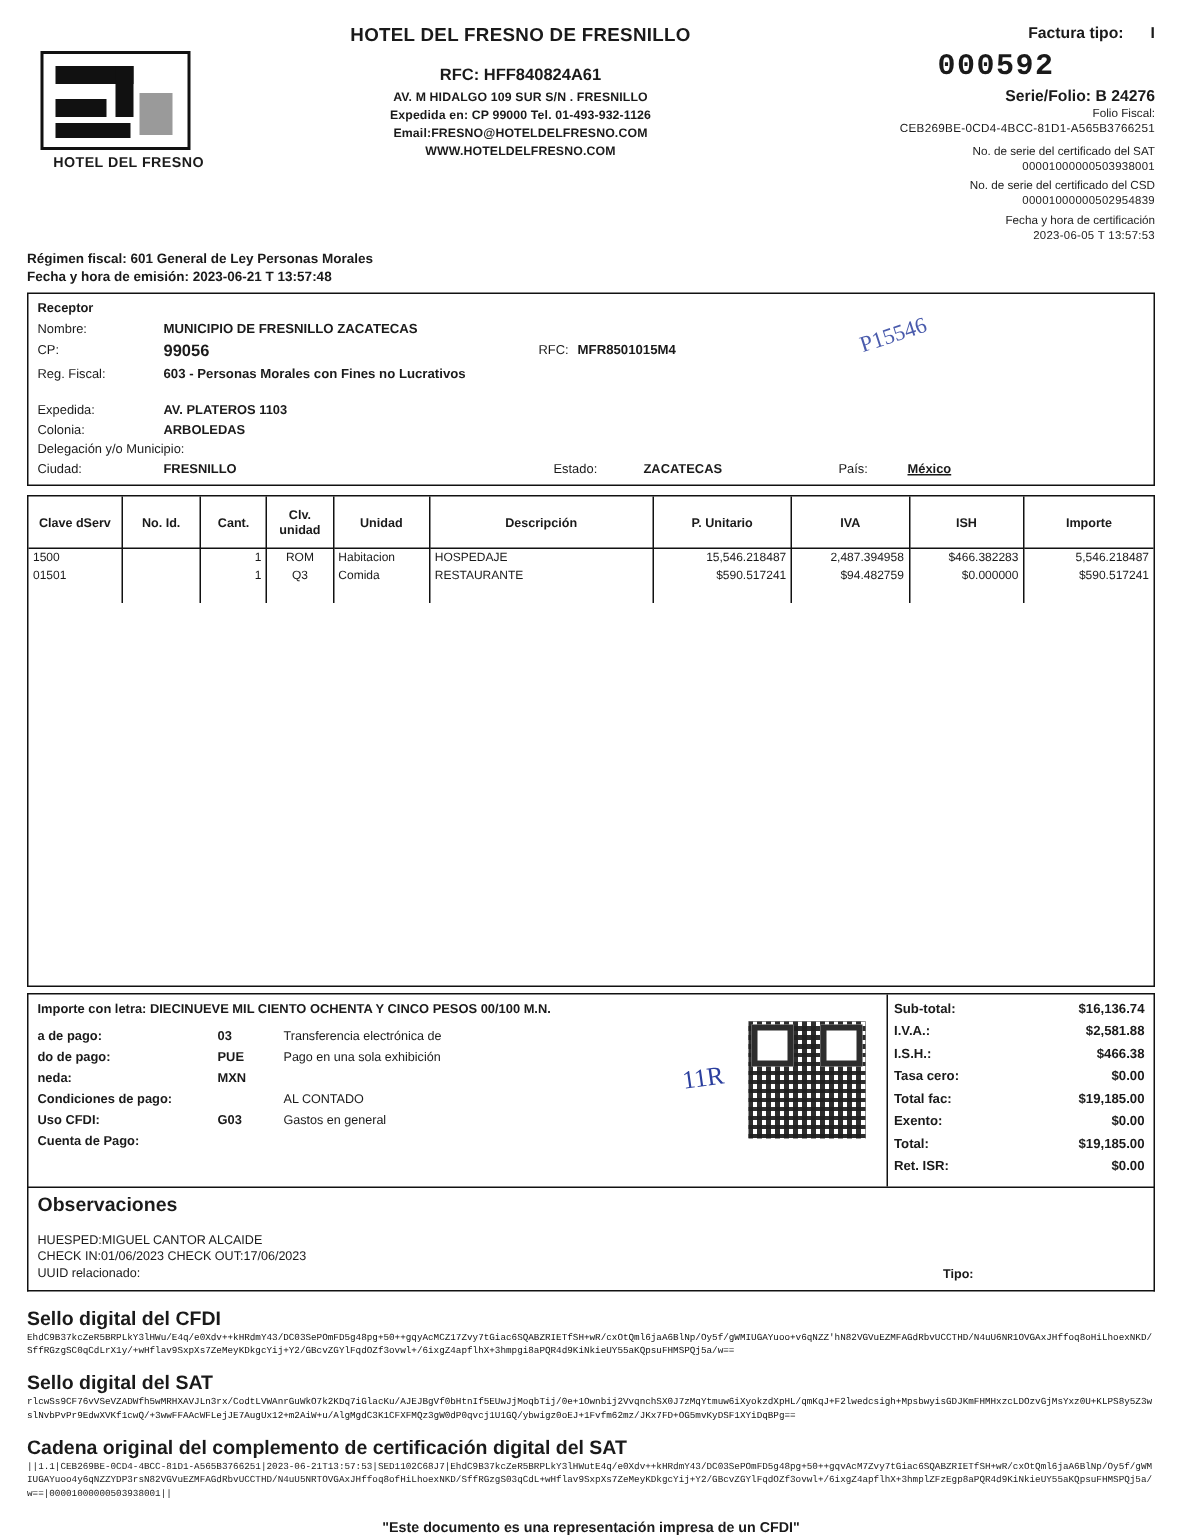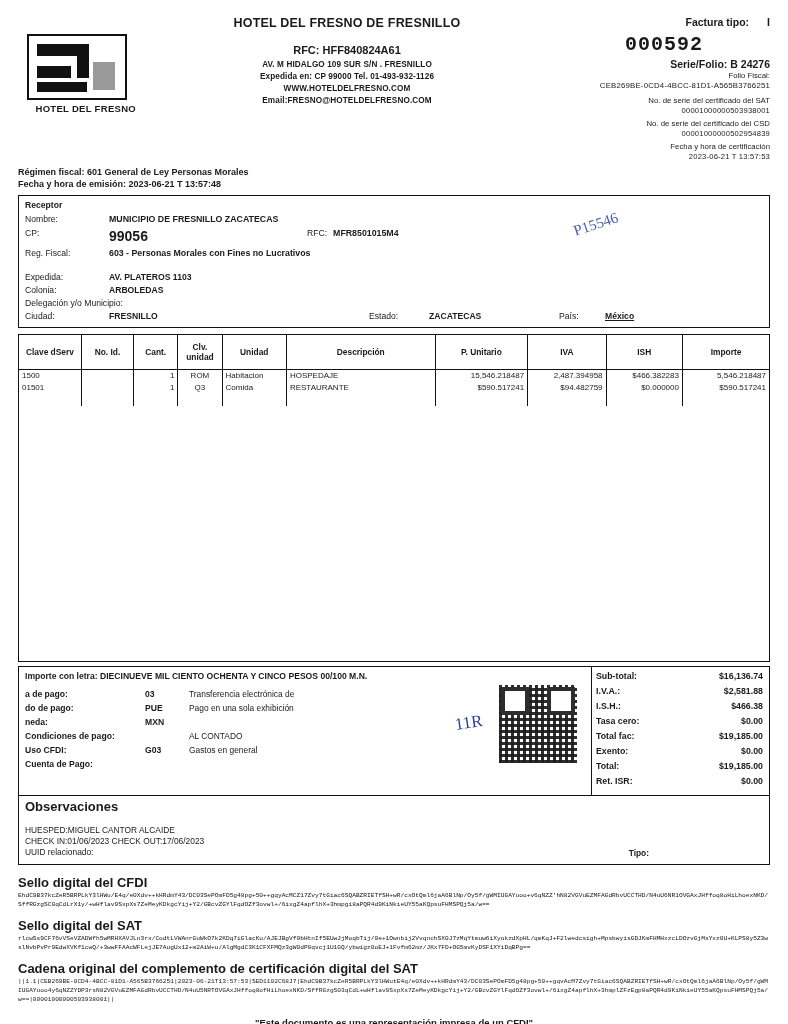--- a/index.html
+++ b/index.html
@@ -183,21 +183,21 @@
   }
   .val-b {
     font-size: 8.8px;
     font-weight: bold;
   }
   .rcpt-cp {
     display: flex;
     margin-bottom: 4px;
   }
   .cp-lbl { width: 84px; flex: 0 0 84px; font-size: 8.6px; }
-  .cp-val { font-weight: bold; font-size: 14px; width: 198px; }
+  .cp-val { font-weight: bold; font-size: 11px; width: 250px; }
   .rfc2-lbl { font-size: 8.6px; margin-right: 6px; }
   .rfc2-val { font-weight: bold; font-size: 8.8px; }
   .spacer-row { height: 10px; }
   .addr-row { display: flex; margin-bottom: 3px; }
   .addr-lbl { width: 84px; flex: 0 0 84px; font-size: 8.6px; }
   .addr-val { font-size: 8.6px; font-weight: bold; }
   .ciudad-row {
     display: flex;
     align-items: baseline;
     font-size: 8.6px;
@@ -393,41 +393,41 @@
           <div class="bar5"></div>
       </div>
       <div class="logo-name">HOTEL DEL FRESNO</div>
     </div>
 
     <div class="center-col">
       <div class="emp-title">HOTEL DEL FRESNO DE FRESNILLO</div>
       <div class="rfc-line">RFC: HFF840824A61</div>
       <div class="addr-line">AV. M HIDALGO 109 SUR S/N . FRESNILLO</div>
       <div class="addr-line">Expedida en: CP 99000    Tel. 01-493-932-1126</div>
+      <div class="addr-line">Email:FRESNO@HOTELDELFRESNO.COM</div>
       <div class="addr-line">WWW.HOTELDELFRESNO.COM</div>
-      <div class="addr-line">Email:FRESNO@HOTELDELFRESNO.COM</div>
     </div>
 
     <div class="right-col">
       <div class="fact-tipo">
         <span>Factura tipo:</span><span class="val">I</span>
       </div>
       <div class="folio-num">000592</div>
       <div class="serie-line">
         <span>Serie/Folio:</span>
         <span>B 24276</span>
       </div>
       <div class="small-lbl">Folio Fiscal:</div>
       <div class="uuid-val">CEB269BE-0CD4-4BCC-81D1-A565B3766251</div>
       <div class="small-lbl">No. de serie del certificado del SAT</div>
       <div class="small-val">00001000000503938001</div>
       <div class="small-lbl">No. de serie del certificado del CSD</div>
       <div class="small-val">00001000000502954839</div>
       <div class="small-lbl">Fecha y hora de certificación</div>
-      <div class="small-val">2023-06-21 T 13:57:53</div>
+      <div class="small-val">2023-06-05 T 13:57:53</div>
     </div>
   </div>
 
   <div class="regimen-wrap">
     <div class="reg-line">Régimen fiscal: 601 General de Ley Personas Morales</div>
     <div class="reg-line">Fecha y hora de emisión: 2023-06-21 T 13:57:48</div>
   </div>
 
   <div class="receptor">
     <div class="rcpt-title">Receptor</div>

